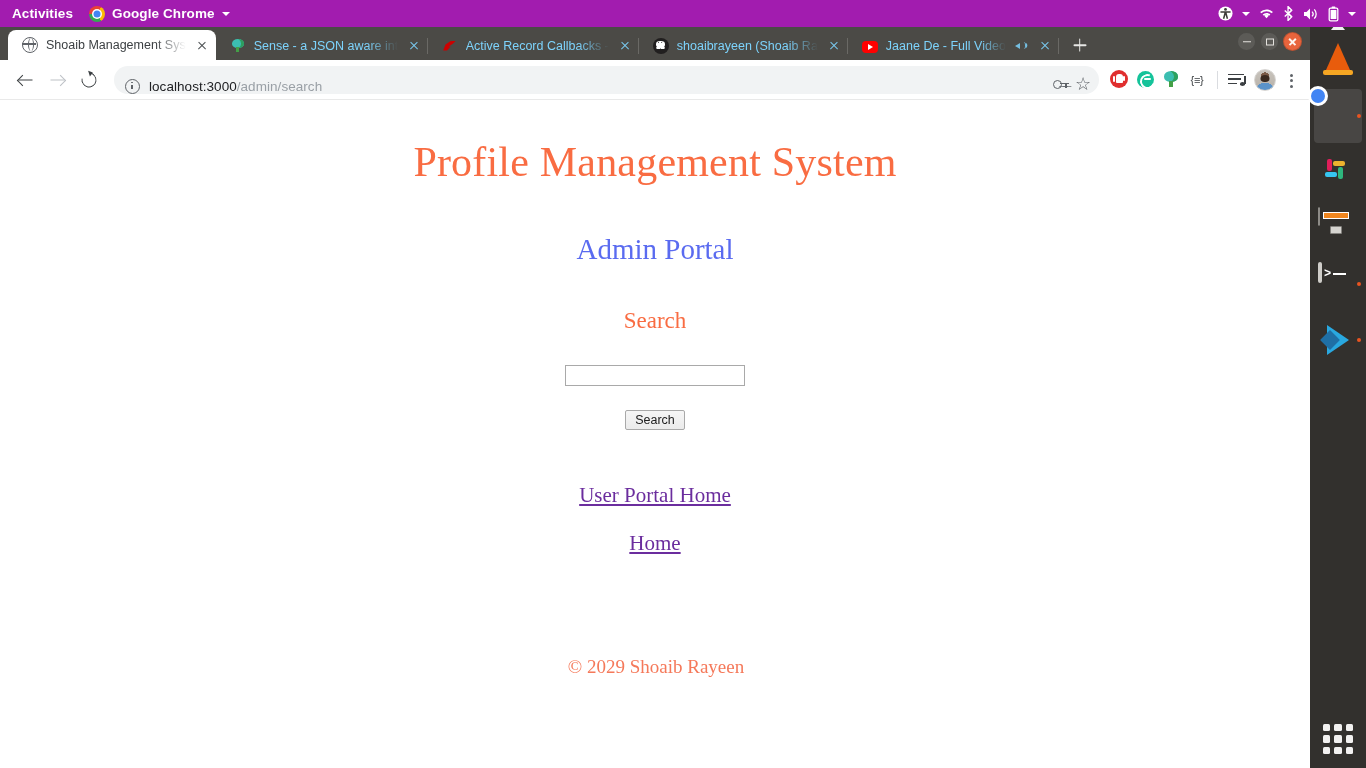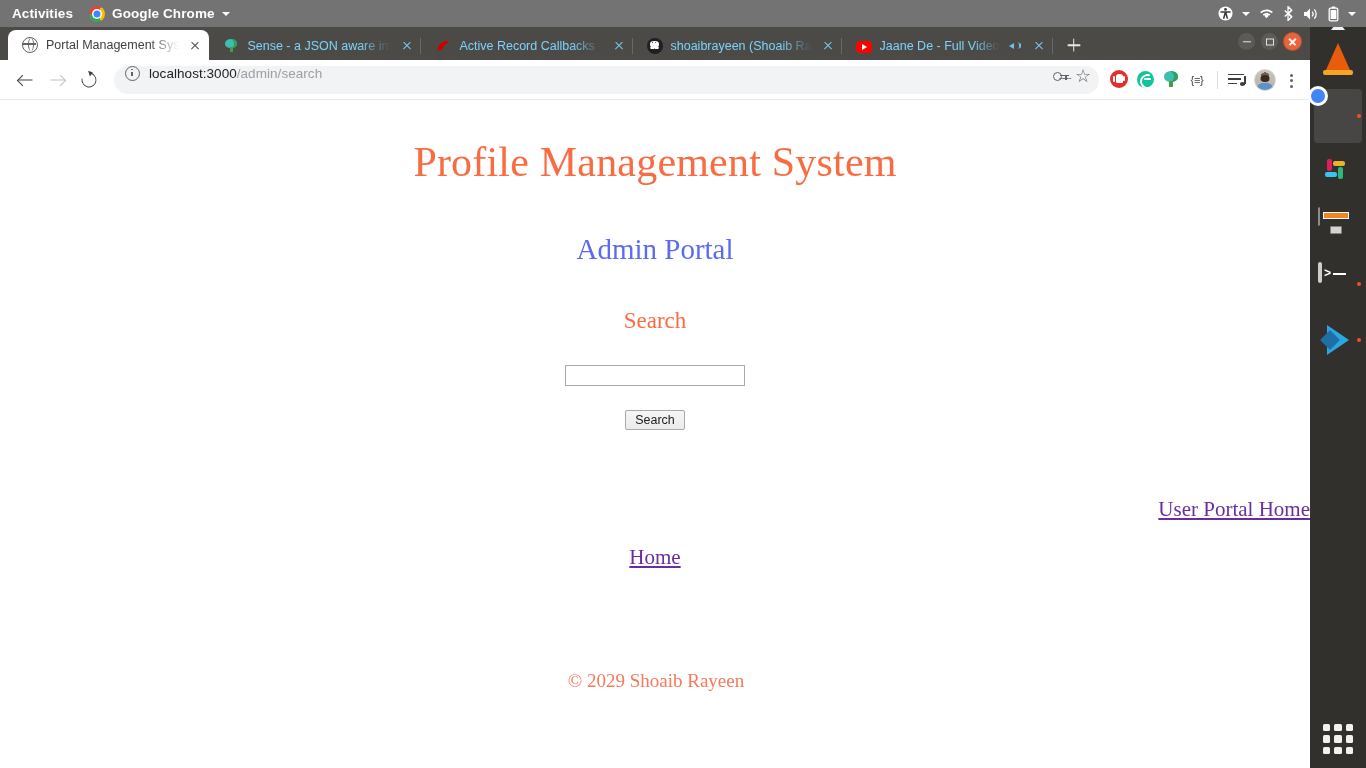--- a/index.html
+++ b/index.html
@@ -9,21 +9,21 @@
     background: #2c2c2c;
     font-family: "Liberation Sans", sans-serif;
   }
 
   #screen { position: relative; width: 1366px; height: 768px; }
 
   
   #topbar {
     position: absolute; top: 0; left: 0;
     width: 1366px; height: 27px;
-    background: #737373;
+    background: #a21caf;
     display: flex; align-items: center;
     color: #ffffff;
     font-size: 13.5px;
     font-weight: bold;
     z-index: 40;
   }
   .tb-activities { padding: 0 10px 0 12px; letter-spacing: .1px; }
   .tb-app { display: flex; align-items: center; gap: 7px; padding: 0 6px; }
   .tb-app-name { letter-spacing: .1px; }
   .tb-clock {
@@ -248,21 +248,21 @@
     content: ""; position: absolute; right: -1px; top: -1.5px;
     border-left: 4px solid #3c4043;
     border-top: 3.2px solid transparent;
     border-bottom: 3.2px solid transparent;
     transform: rotate(18deg);
   }
 
   #omnibox {
     flex: 1; height: 28px; margin: 0 6px 0 8px;
     background: #f1f3f4; border-radius: 14px;
-    display: flex; align-items: flex-start;
+    display: flex; align-items: flex-end;
     padding: 0 6px 0 11px;
   }
   .ico-info {
     width: 15px; height: 15px; border-radius: 50%;
     border: 1.4px solid #5f6368; position: relative;
     flex: 0 0 15px; margin-right: 9px;
   }
   .ico-info::before {
     content: ""; position: absolute; left: 5.2px; top: 2.2px;
     width: 1.5px; height: 1.5px; border-radius: 50%; background: #5f6368;
@@ -438,21 +438,21 @@
     border: 1px solid #a9a9a9;
     border-radius: 2px;
     cursor: default;
   }
   .plink {
     display: block;
     color: #6b2d9e;
     font-size: 21px;
     text-decoration: underline;
   }
-  #link1 { margin-top: 67px; text-align: right; }
+  #link1 { margin-top: 53px; }
   #link2 { margin-top: 23px; }
   #footer {
     margin-top: 100px;
     font-size: 19px;
     color: #f5795a;
     padding-left: 2px;
   }
 
   
   #dock {
@@ -599,21 +599,21 @@
       <span class="tb-caret"></span>
     </div>
   </div>
 
   <div id="browser">
 
     <div id="tabstrip">
 
       <div class="tab active">
         <span class="tab-favicon fav-globe"></span>
-        <span class="tab-title">Portal Management Sys</span>
+        <span class="tab-title">Shoaib Management Sys</span>
         <span class="tab-close"></span>
       </div>
 
       <div class="tab">
         <span class="tab-favicon fav-tree"></span>
         <span class="tab-title">Sense - a JSON aware int</span>
         <span class="tab-close"></span>
       </div>
 
       <div class="tab">

